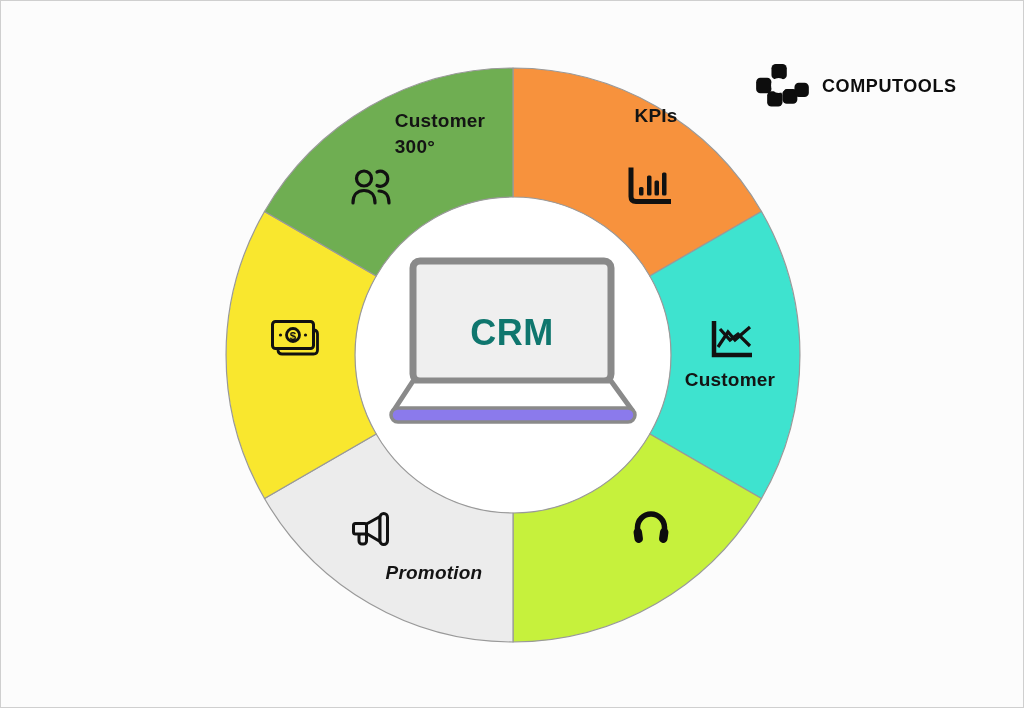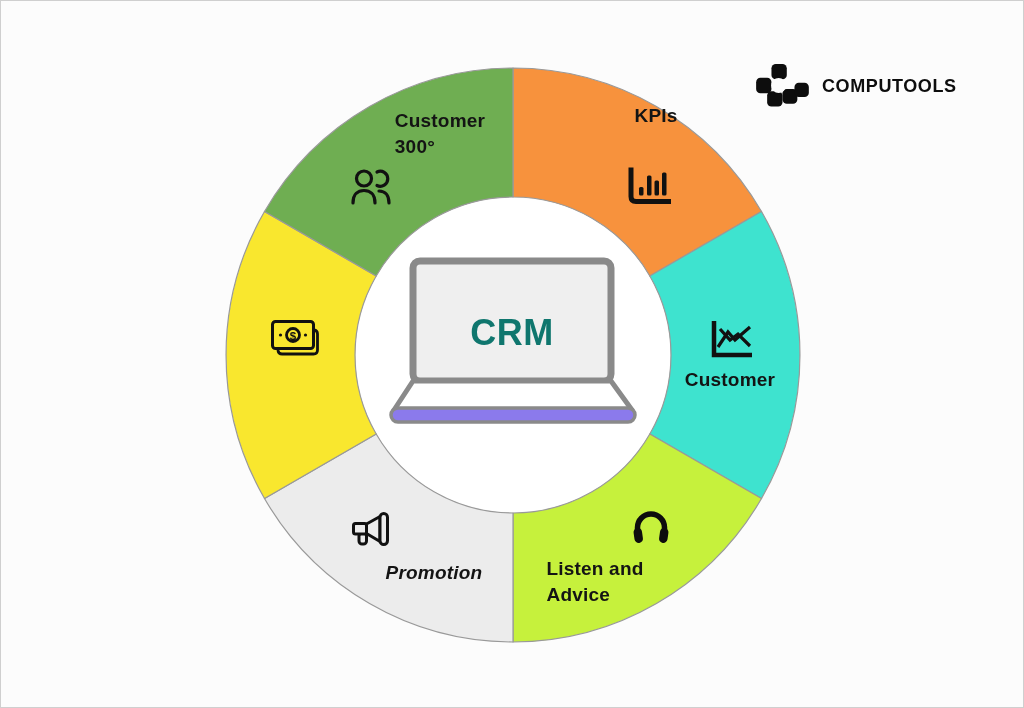--- a/index.html
+++ b/index.html
@@ -27,24 +27,20 @@
     <path d="M263.5,497.5 A287,287 0 0 1 263.5,210.5 L375.2,275 A158,158 0 0 0 375.2,433 Z" fill="#f9e72e"></path>
     <path d="M263.5,210.5 A287,287 0 0 1 512,67 L512,196 A158,158 0 0 0 375.2,275 Z" fill="#6fae52"></path>
     <circle cx="512" cy="354" r="157" fill="#ffffff" stroke="none"></circle>
   </svg>
 
   <div class="seg-label" style="left:655px;top:115px;">
     <div>KPIs</div>
   </div>
   <div class="seg-label" style="left:729px;top:379px;">
     <div>Customer</div>
-  </div>
-  <div class="seg-label" style="left:594px;top:581px;">
-    <div>Listen and</div>
-    <div>Advice</div>
   </div>
   <div class="seg-label" style="left:433px;top:572px;font-style:italic;">
     <div>Promotion</div>
   </div>
   <div class="seg-label" style="left:439px;top:133px;">
     <div>Customer</div>
     <div>300°</div>
   </div>
 
   <svg class="icon" style="left:371px;top:186px;" width="44" height="38" viewBox="0 0 44 38" fill="none" stroke="#111" stroke-width="3.2" stroke-linecap="round">

